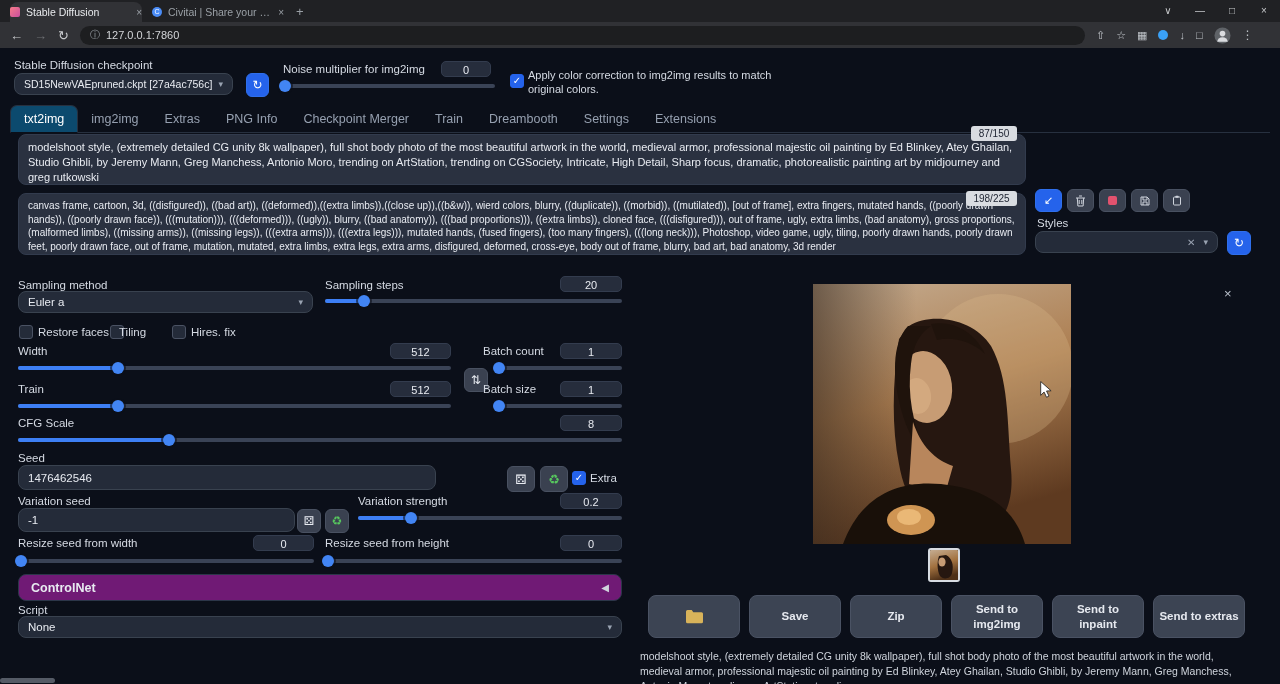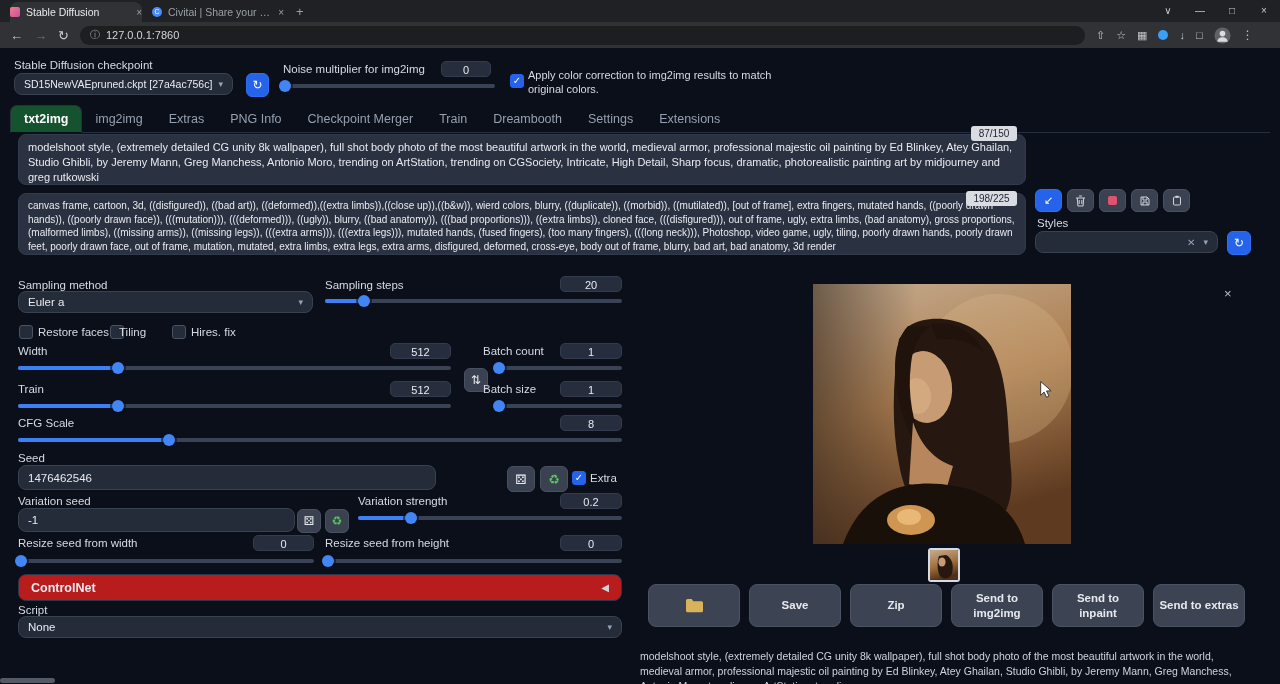--- a/index.html
+++ b/index.html
@@ -39,25 +39,25 @@
   .checkbox.checked{background:#2563eb;border-color:#2563eb;}
   .btn-blue{background:#2563eb;border:1px solid #2f6feb;border-radius:6px;color:#fff;display:flex;align-items:center;justify-content:center;}
   .btn-gray{background:#3a4150;border:1px solid #495161;border-radius:6px;color:#e8ebf1;display:flex;align-items:center;justify-content:center;}
   textarea.prompt{position:absolute;box-sizing:border-box;background:#2a3140;border:1px solid #323b4d;border-radius:8px;color:#e8ebf1;font-family:"Liberation Sans",sans-serif;font-size:11px;line-height:15px;padding:5px 9px;resize:none;overflow:hidden;outline:none;}
   textarea.neg{font-size:10px;line-height:13.5px;}
   .counter{position:absolute;background:#d9dce1;color:#1c2230;font-size:10px;line-height:15px;text-align:center;border-radius:3px;z-index:3;}
   .generate{position:absolute;background:linear-gradient(180deg,#f6953a,#e87413);border:1px solid #e87413;border-radius:8px;color:#fff;font-size:13.5px;font-weight:600;display:flex;align-items:center;justify-content:center;letter-spacing:.3px;}
   .iconrow{position:absolute;display:flex;gap:5px;}
   .iconrow .ib{width:25px;height:21px;font-size:11px;}
   .textinput{position:absolute;background:#242b39;border:1px solid #39424f;border-radius:8px;color:#e8ebf1;font-size:11.5px;display:flex;align-items:center;padding:0 9px;box-sizing:border-box;}
-  .accordion{position:absolute;background:#b91c1c;border:1px solid #2c3649;border-radius:8px;display:flex;align-items:center;padding:0 12px;box-sizing:border-box;color:#e8ebf1;font-size:12.5px;font-weight:700;}
+  .accordion{position:absolute;background:#701a75;border:1px solid #2c3649;border-radius:8px;display:flex;align-items:center;padding:0 12px;box-sizing:border-box;color:#e8ebf1;font-size:12.5px;font-weight:700;}
   .accordion .collapse{margin-left:auto;font-size:10px;color:#cfd4dc;font-weight:400;}
   .ptabs{position:absolute;left:10px;top:57px;width:1260px;display:flex;border-bottom:1px solid #27303f;align-items:flex-end;}
   .ptab{padding:6px 13px;font-size:12.5px;color:#96a0b0;white-space:nowrap;}
-  .ptab.sel{color:#fff;font-weight:700;background:#14532d;border:1px solid #27303f;border-bottom:1px solid #0b0f19;border-radius:7px 7px 0 0;margin-bottom:-1px;}
+  .ptab.sel{color:#fff;font-weight:400;background:#0c4a6e;border:1px solid #27303f;border-bottom:1px solid #0b0f19;border-radius:7px 7px 0 0;margin-bottom:-1px;}
   .outbtn{flex:1;background:#3c4453;border:1px solid #4a5263;border-radius:8px;color:#e6e9ef;font-size:11.5px;font-weight:600;display:flex;align-items:center;justify-content:center;text-align:center;line-height:1.3;padding:2px 4px;box-sizing:border-box;}
   .gallery-x{position:absolute;color:#b9c0cb;font-size:13px;}
   .thumb-sel{position:absolute;border:2px solid #d8dce2;border-radius:3px;overflow:hidden;background:#000;}
   .infotext{position:absolute;color:#cfd4dc;font-size:10.5px;line-height:15px;}
   .hscroll{position:absolute;background:#555b66;border-radius:3px;}
   .glyph-green{color:#57c75e;}
   .redcard{width:9px;height:9px;border-radius:2px;background:#e2526e;}
 </style>
 </head>
 <body>
@@ -351,21 +351,21 @@
             <stop offset="0.55" stop-color="#a2713f"></stop>
             <stop offset="1" stop-color="#4e3018"></stop>
           </linearGradient>
         </defs>
         <rect width="28" height="30" fill="url(#bgt)"></rect>
         <path d="M9 6 C 7 12 7 20 10 26 C 13 30 21 29 22 23 C 24 15 22 8 16 5 Z" fill="#261710"></path>
         <ellipse cx="12" cy="12" rx="3.6" ry="4.6" fill="#c79c74"></ellipse>
       </svg>
     </div>
 
-    <div style="position:absolute;left:648px;top:536px;width:597px;height:43px;display:flex;gap:9px;">
+    <div style="position:absolute;left:648px;top:547px;width:597px;height:43px;display:flex;gap:9px;">
       <div class="outbtn">
         <svg width="19" height="15" viewBox="0 0 19 15">
           <path d="M1 2.5 A1.5 1.5 0 0 1 2.5 1 h4.2 l1.6 2.2 h8.2 A1.5 1.5 0 0 1 18 4.7 v8 A1.5 1.5 0 0 1 16.5 14.2 h-14 A1.5 1.5 0 0 1 1 12.7 Z" fill="#d8b35a"></path>
         </svg>
       </div>
       <div class="outbtn">Save</div>
       <div class="outbtn">Zip</div>
       <div class="outbtn">Send to img2img</div>
       <div class="outbtn">Send to inpaint</div>
       <div class="outbtn">Send to extras</div>

